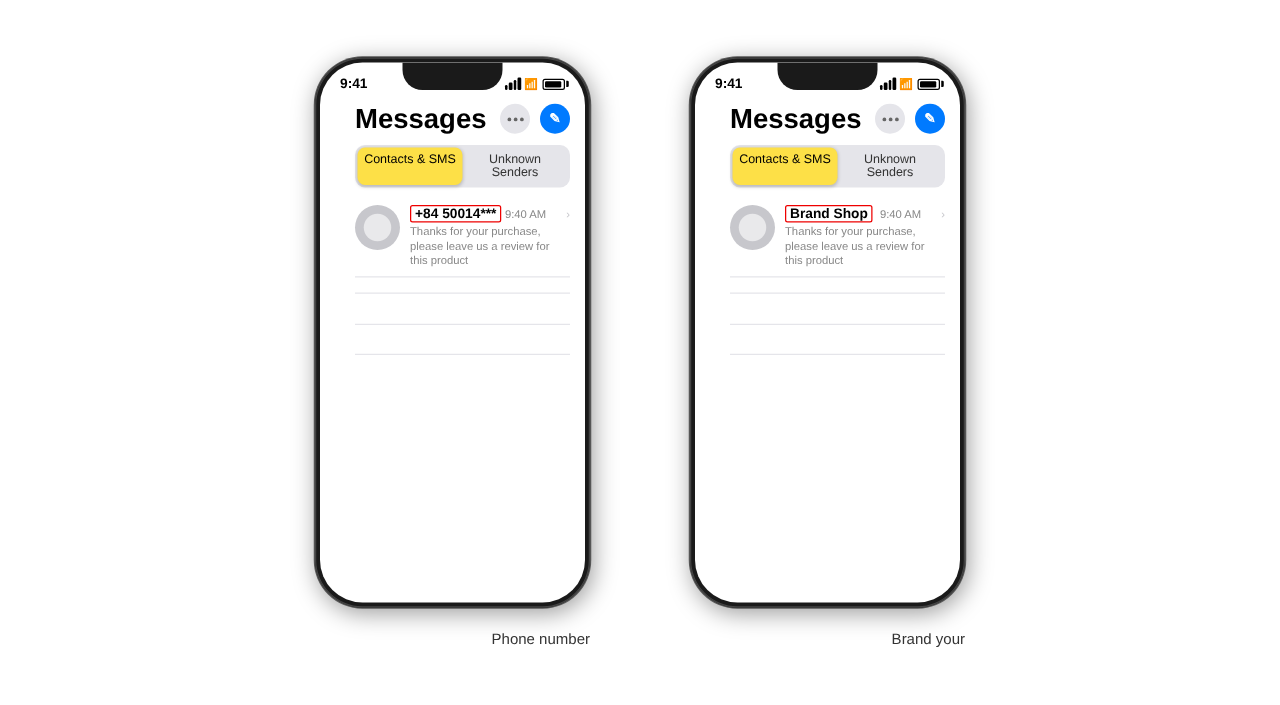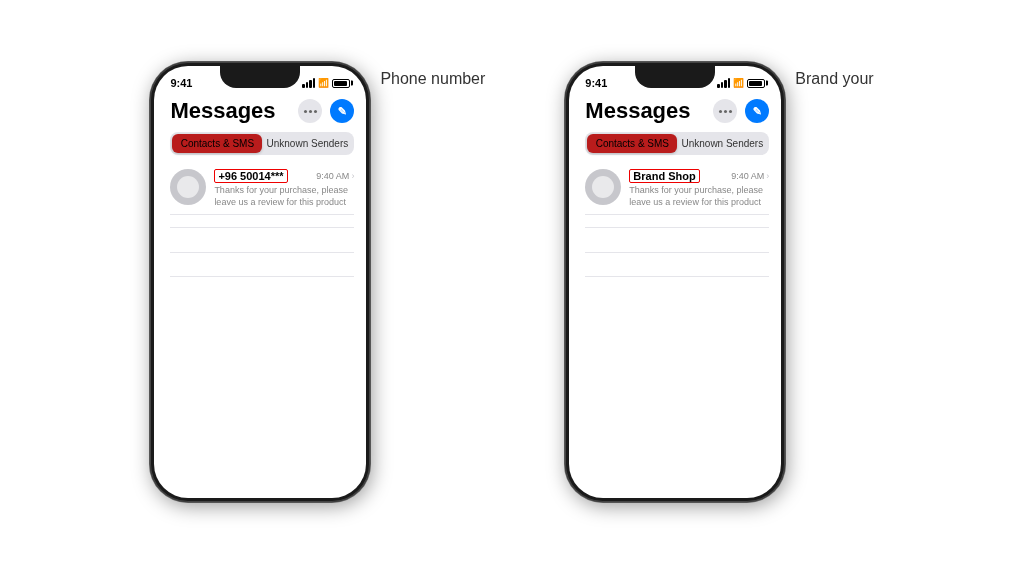--- a/index.html
+++ b/index.html
@@ -9,27 +9,27 @@
       background: #fff;
       display: flex;
       align-items: center;
       justify-content: center;
       gap: 60px;
       font-family: -apple-system, BlinkMacSystemFont, 'Helvetica Neue', Arial, sans-serif;
     }
 
     .phone-wrapper {
       display: flex;
-      flex-direction: row;
-      align-items: flex-start;
+      flex-direction: column;
+      align-items: flex-end;
       gap: 10px;
     }
 
     .phone-label {
-      font-size: 16px;
+      font-size: 12px;
       color: #333;
       margin-top: 8px;
     }
 
     
     .phone-frame {
       width: 220px;
       height: 440px;
       background: #1a1a1a;
       border-radius: 38px;
@@ -127,21 +127,21 @@
       left: 1px;
       top: 1px;
       bottom: 1px;
       width: 80%;
       background: #000;
       border-radius: 1px;
     }
 
     
     .screen-content {
-      padding: 4px 12px 0 16px;
+      padding: 4px 12px 0 28px;
     }
 
     .messages-title {
       font-size: 22px;
       font-weight: 700;
       color: #000;
       margin-bottom: 8px;
       display: flex;
       justify-content: space-between;
       align-items: center;
@@ -205,21 +205,21 @@
       flex: 1;
       text-align: center;
       font-size: 10px;
       font-weight: 500;
       padding: 4px 2px;
       border-radius: 6px;
       color: #333;
     }
 
     .tab.active {
-      background: #b91c1c;
+      background: #fde047;
       box-shadow: 0 1px 3px rgba(0,0,0,0.2);
       color: #000;
     }
 
     
     .message-item {
       display: flex;
       align-items: flex-start;
       gap: 8px;
       padding: 6px 0;
@@ -267,21 +267,21 @@
       border: 1.5px solid #e00;
       padding: 0 3px;
       border-radius: 2px;
     }
 
     .message-time {
       font-size: 9px;
       color: #888;
       display: flex;
       align-items: center;
-      gap: 2px;
+      gap: 16px;
     }
 
     .chevron {
       color: #c7c7cc;
       font-size: 9px;
     }
 
     .message-preview {
       font-size: 9px;
       color: #888;
@@ -346,21 +346,21 @@
               <span>Unknown Senders</span>
             </div>
           </div>
 
           <div class="message-item">
             <div class="avatar">
               <div class="avatar-icon"></div>
             </div>
             <div class="message-info">
               <div class="message-header">
-                <span class="sender-name highlighted">+96 50014***</span>
+                <span class="sender-name highlighted">+84 50014***</span>
                 <div class="message-time">
                   <span>9:40 AM</span>
                   <span class="chevron">›</span>
                 </div>
               </div>
               <div class="message-preview">Thanks for your purchase, please leave us a review for this product</div>
             </div>
           </div>
 
           <div class="divider-line"></div>

